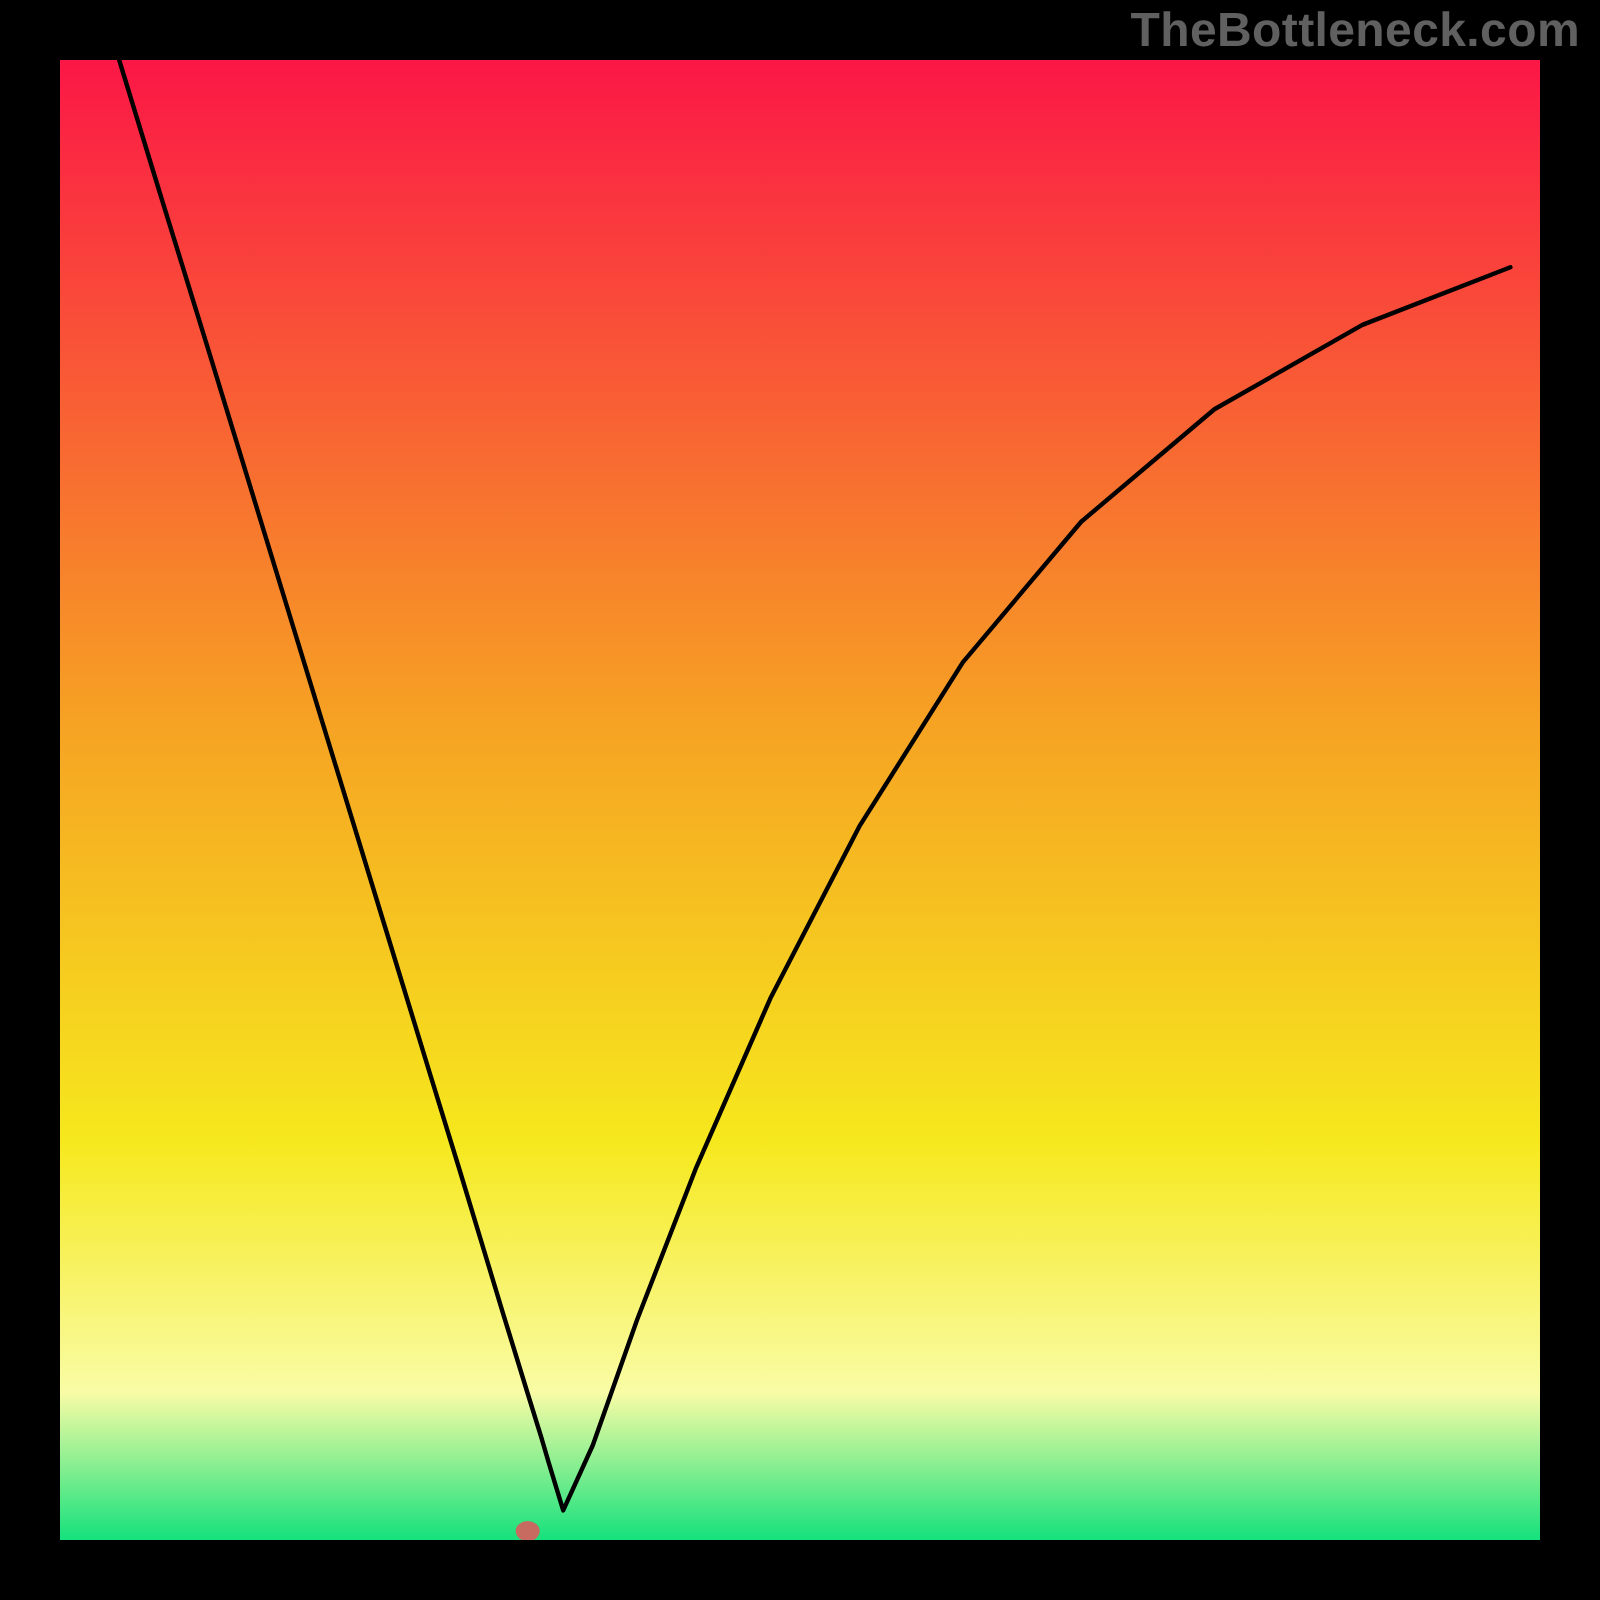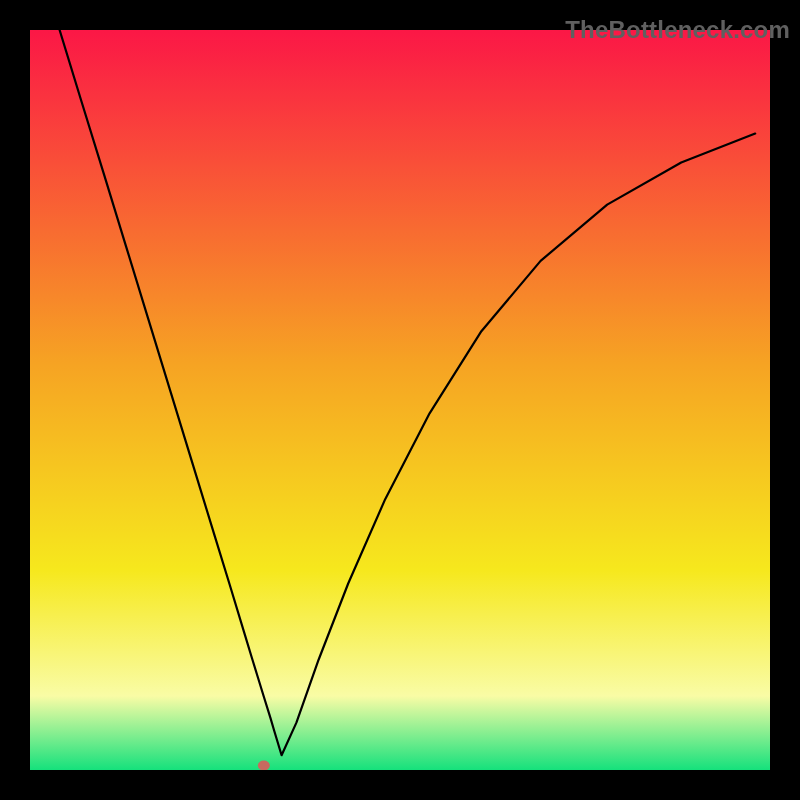--- a/index.html
+++ b/index.html
@@ -11,21 +11,21 @@
     background: #ffffff;
     font-family: Arial, Helvetica, sans-serif;
   }
   .stage {
     position: relative;
     width: 800px;
     height: 800px;
   }
   .watermark {
     position: absolute;
-    top: 16px;
+    top: 2px;
     right: 10px;
     font-size: 24px;
     font-weight: 600;
     color: #606060;
     letter-spacing: 0.2px;
   }
   svg {
     display: block;
   }
 </style>

